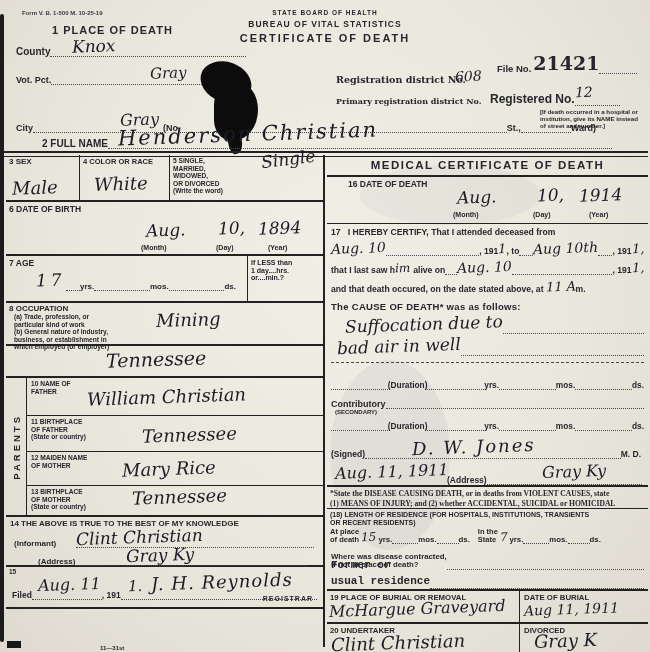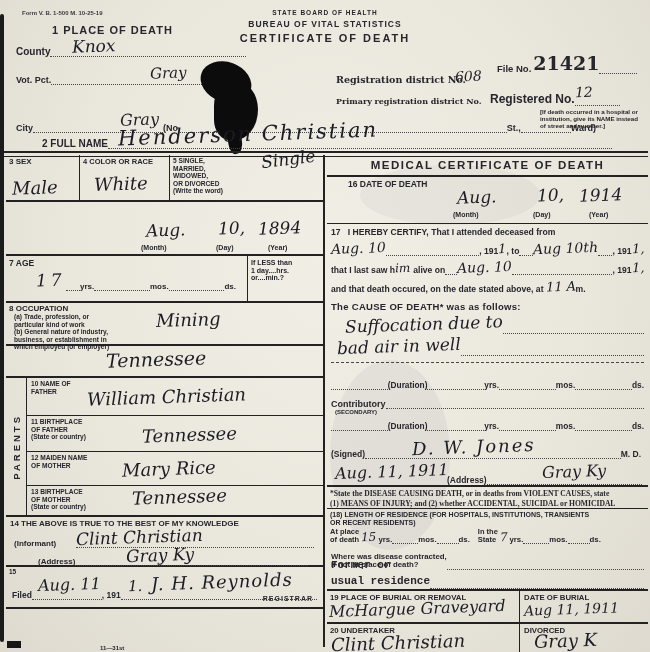--- a/index.html
+++ b/index.html
@@ -113,20 +113,21 @@
         <div class="tinylbl pre" style="padding:2px 0 0 3px;">5 SINGLE,
 MARRIED,
 WIDOWED,
 OR DIVORCED
 (Write the word)</div>
         <span class="hw abs" style="right:8px;top:-6px;font-size:17px;transform:rotate(-7deg);">Single</span>
       </div>
     </div>
 
     <div class="row" style="height:54px;border-bottom:2px solid #222;">
+      <div class="lbl" style="font-size:8.5px;padding:2px 0 0 3px;">6 DATE OF BIRTH</div>
       <span class="hw abs" style="left:140px;top:18px;font-size:17px;">Aug.</span>
       <span class="hw abs" style="left:212px;top:16px;font-size:17px;">10,</span>
       <span class="hw abs" style="left:252px;top:16px;font-size:17px;">1894</span>
       <span class="sublab abs" style="left:135px;top:42px;">(Month)</span>
       <span class="sublab abs" style="left:210px;top:42px;">(Day)</span>
       <span class="sublab abs" style="left:262px;top:42px;">(Year)</span>
     </div>
 
     <div class="row" style="height:47px;border-bottom:2px solid #222;display:flex;">
       <div class="row" style="flex:1;">

